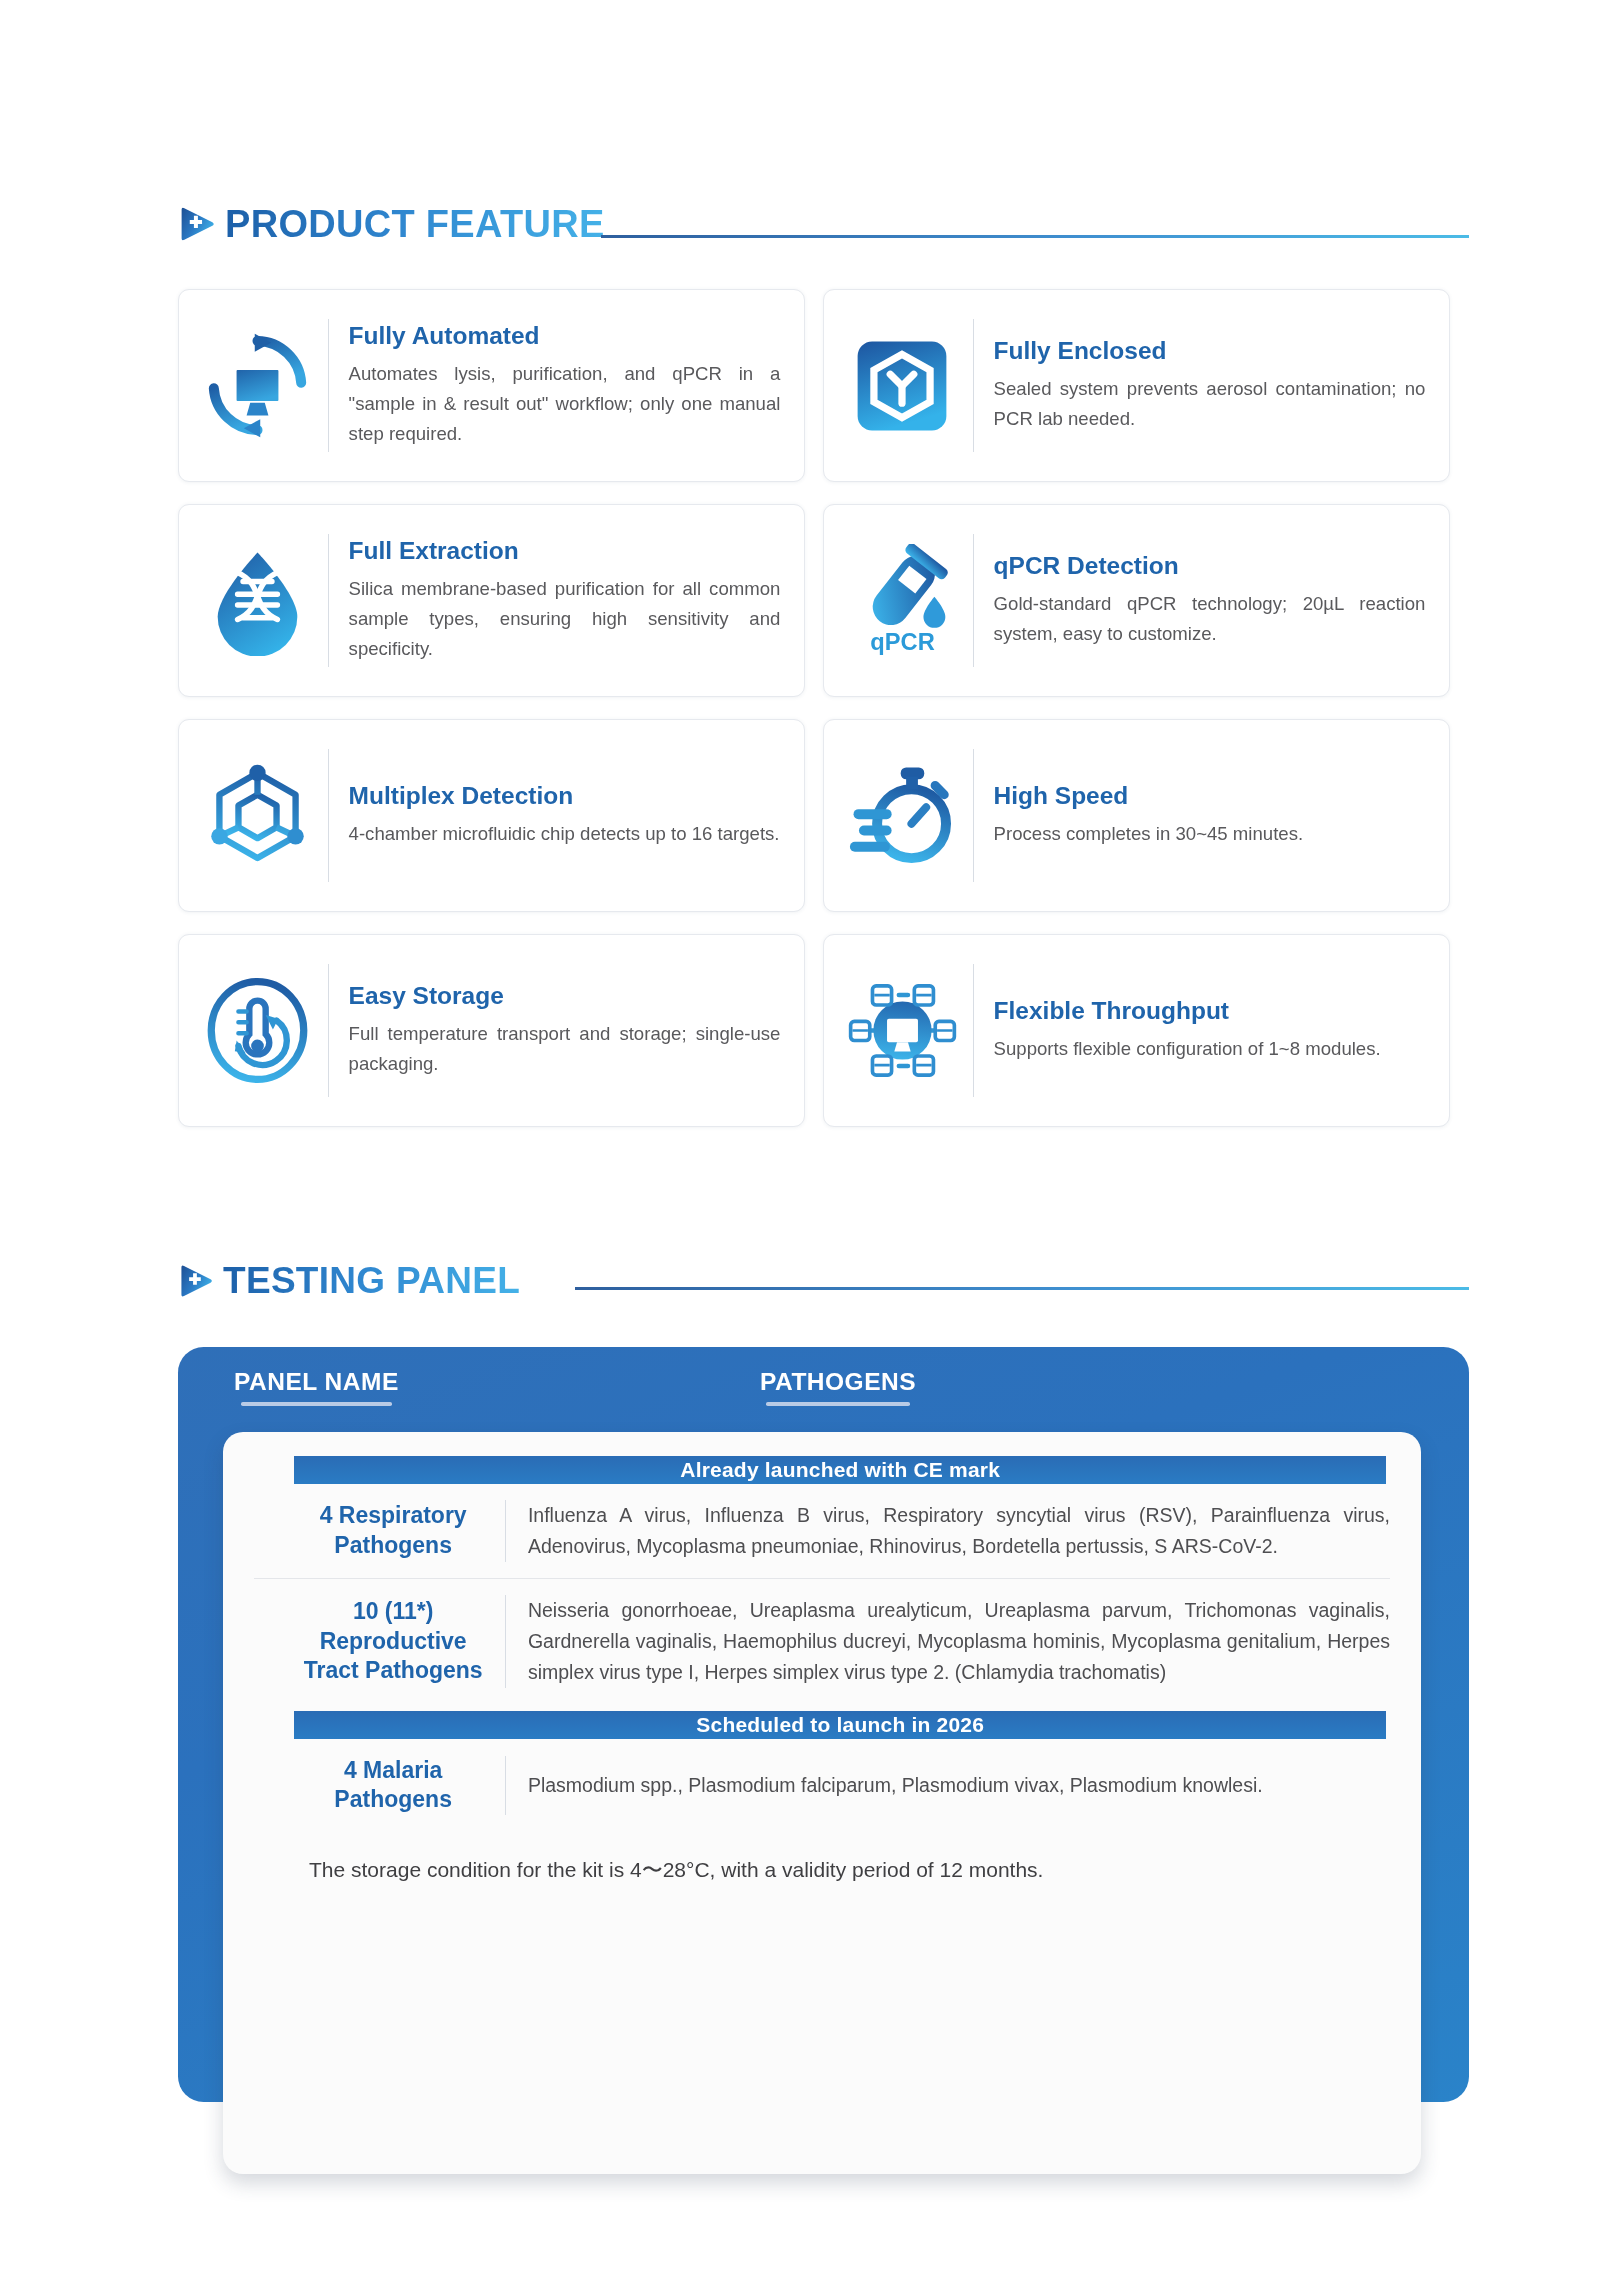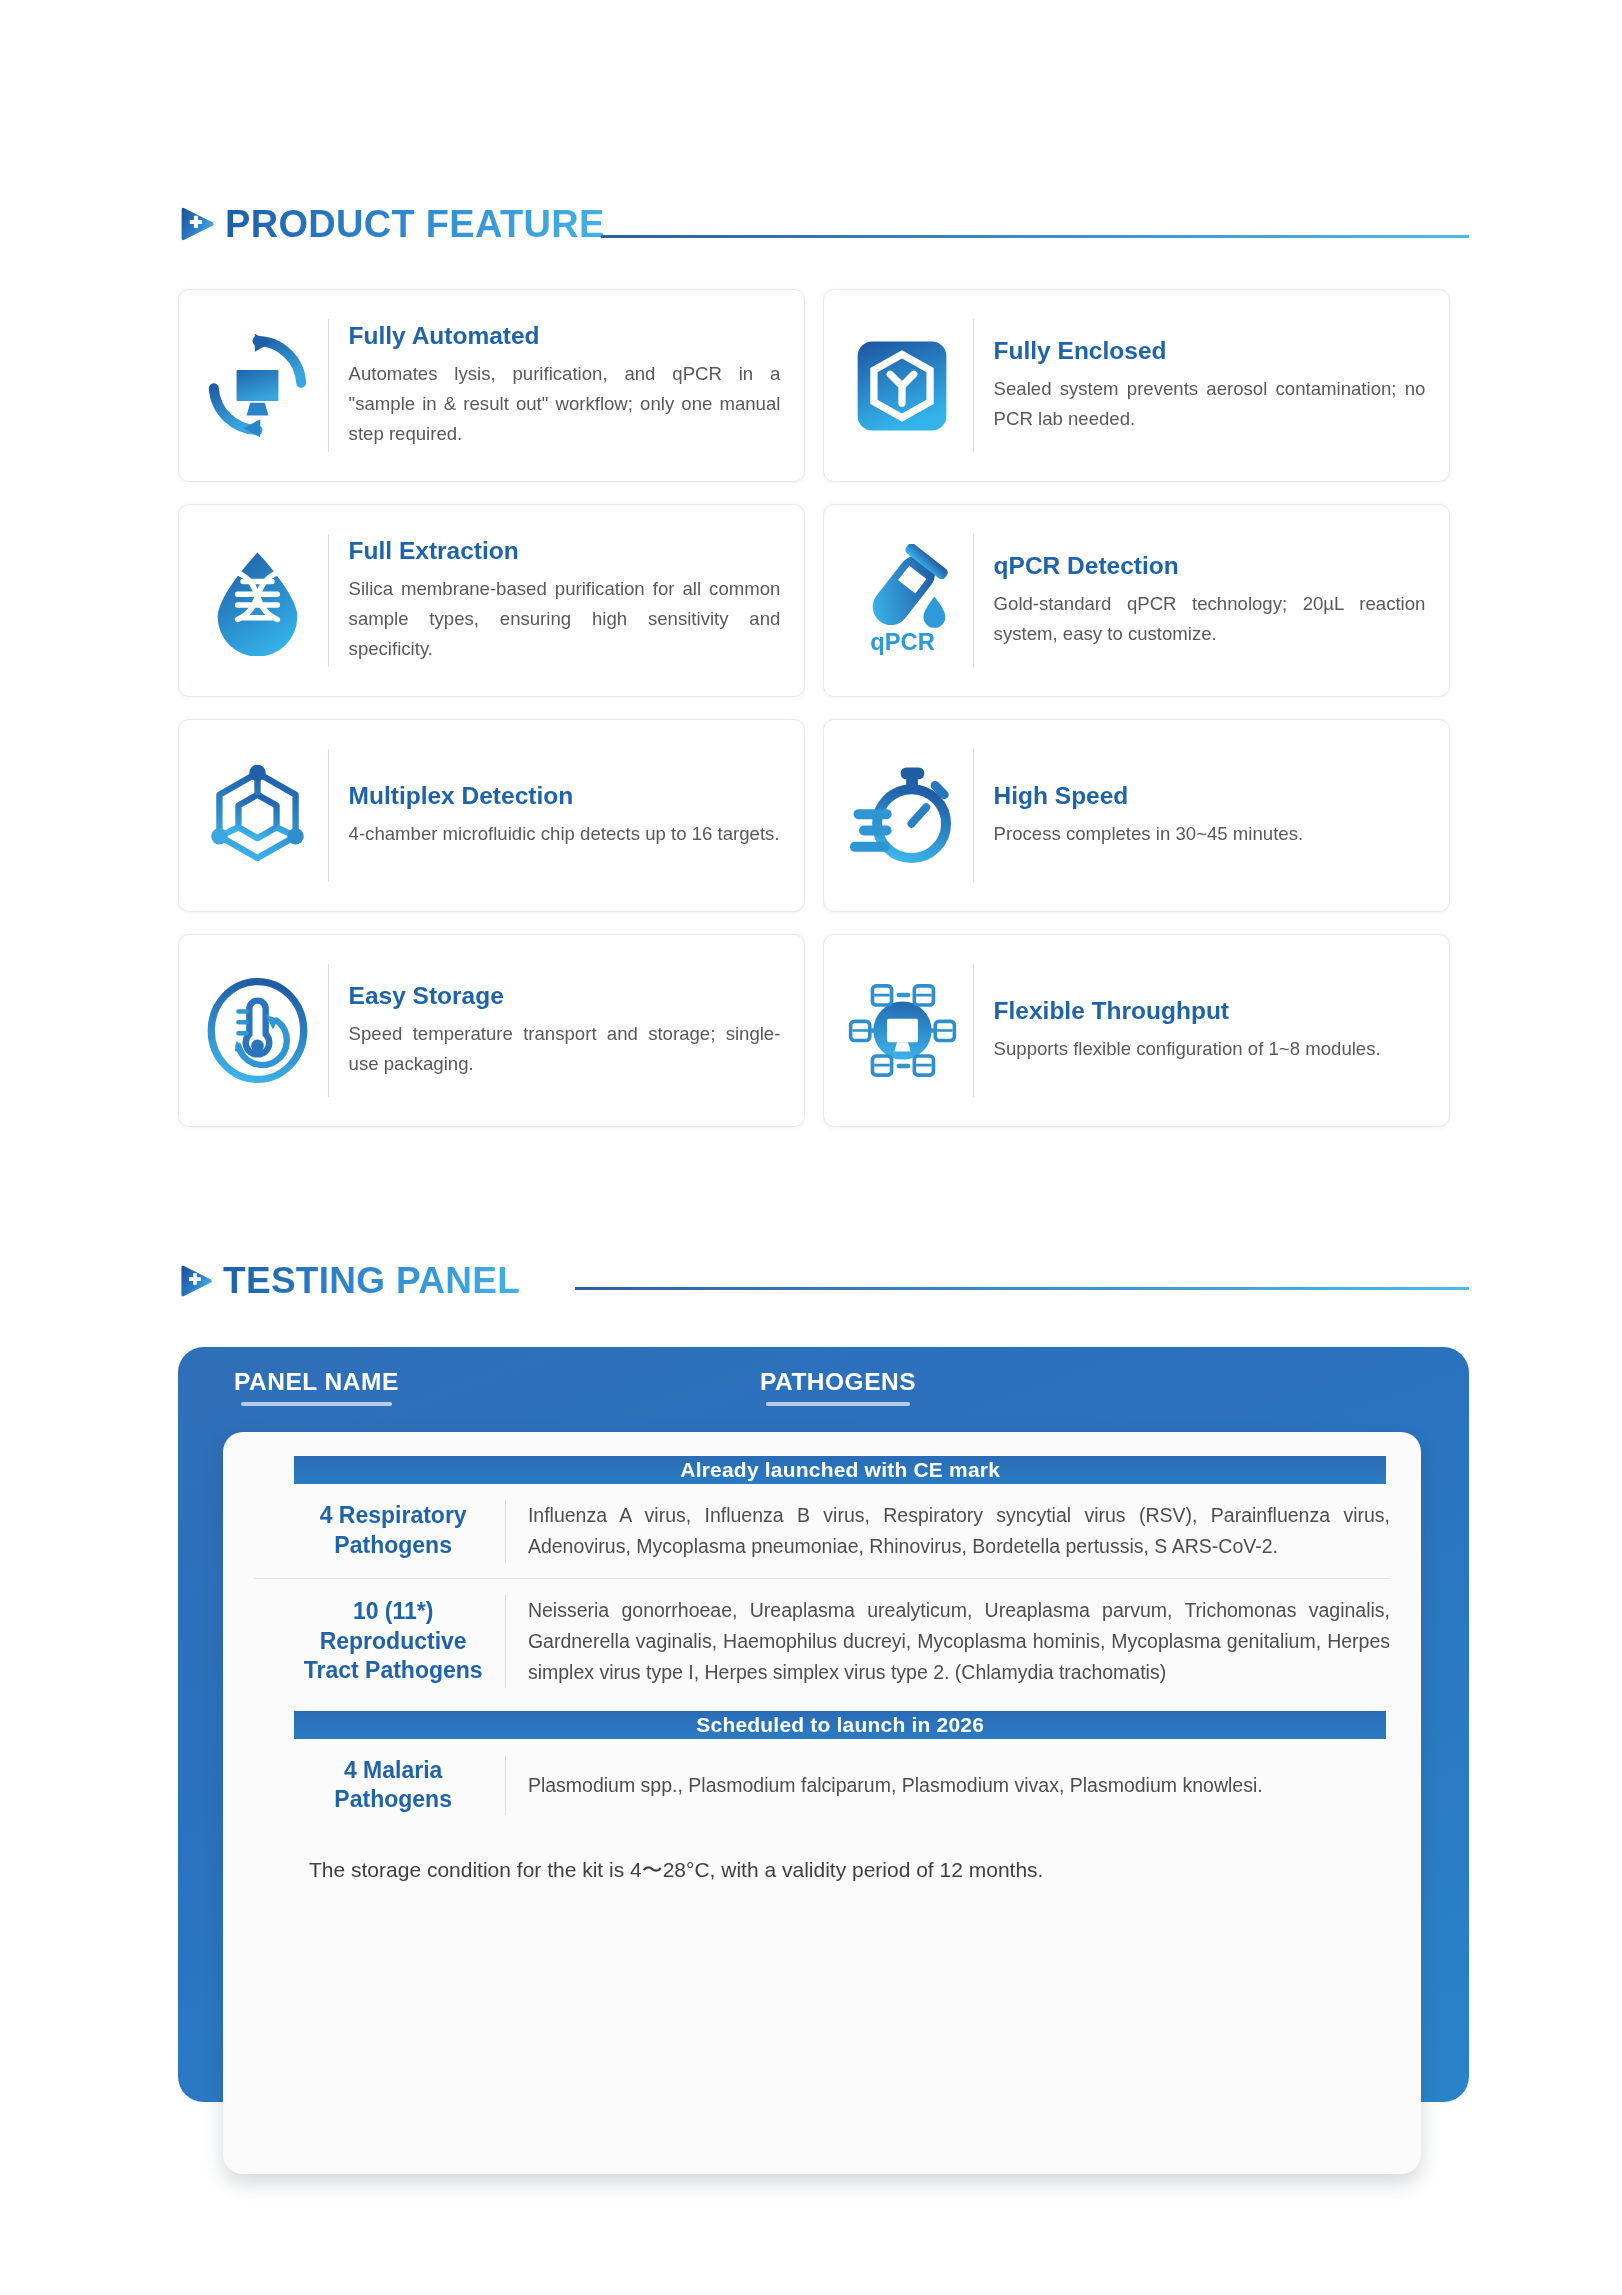--- a/index.html
+++ b/index.html
@@ -426,21 +426,21 @@
             <path d="M38 40 h9 M38 52 h9 M38 64 h9"></path>
           </g>
           <path d="M80 50 A27 27 0 1 1 38 78" fill="none" stroke="#2f96d4" stroke-width="7" stroke-linecap="round"></path>
           <path d="M68 44 L82 48 L76 60 Z" fill="#2f96d4"></path>
           <path d="M46 86 L34 84 L36 72 Z" fill="#2f96d4"></path>
         </svg>
       </div>
       <div class="feature-divider"></div>
       <div class="feature-body">
         <div class="feature-title">Easy Storage</div>
-        <div class="feature-desc">Speed temperature transport and storage; single-use packaging.</div>
+        <div class="feature-desc">Full temperature transport and storage; single-use packaging.</div>
       </div>
     </div>
 
     <div class="feature-card">
       <div class="feature-icon">
         <svg width="111" height="111" viewBox="0 0 122 122">
           <defs>
               <linearGradient id="ga8" x1="0.5" y1="0" x2="0.4" y2="1">
             <stop offset="0" stop-color="#2468b0"></stop>
                 <stop offset="1" stop-color="#3cb4ea"></stop>

